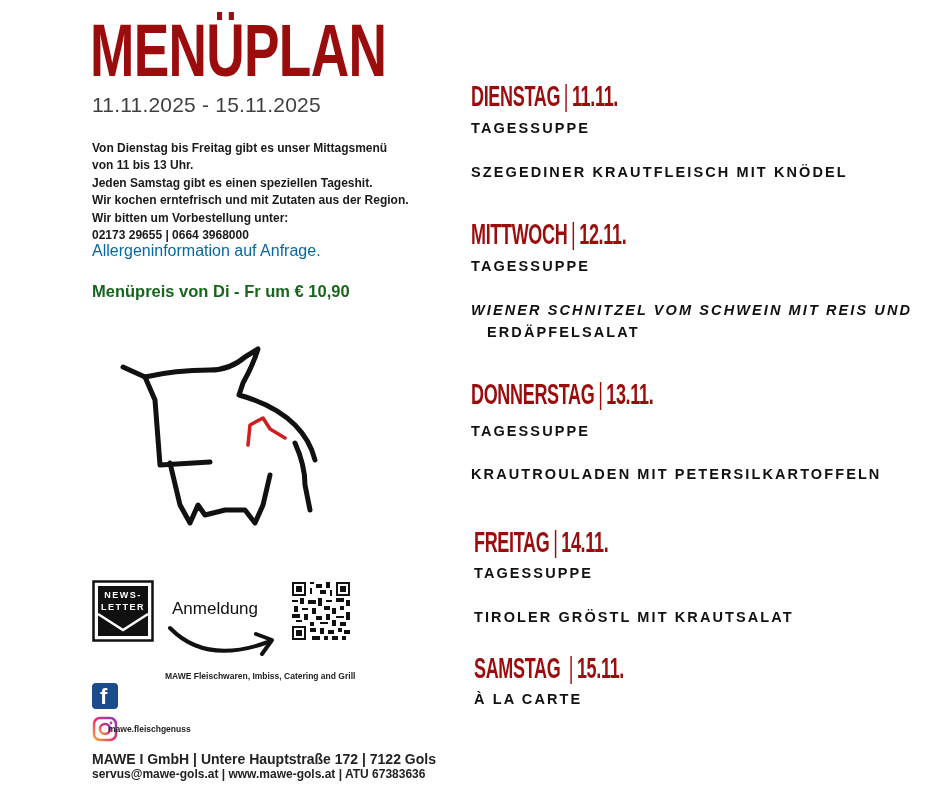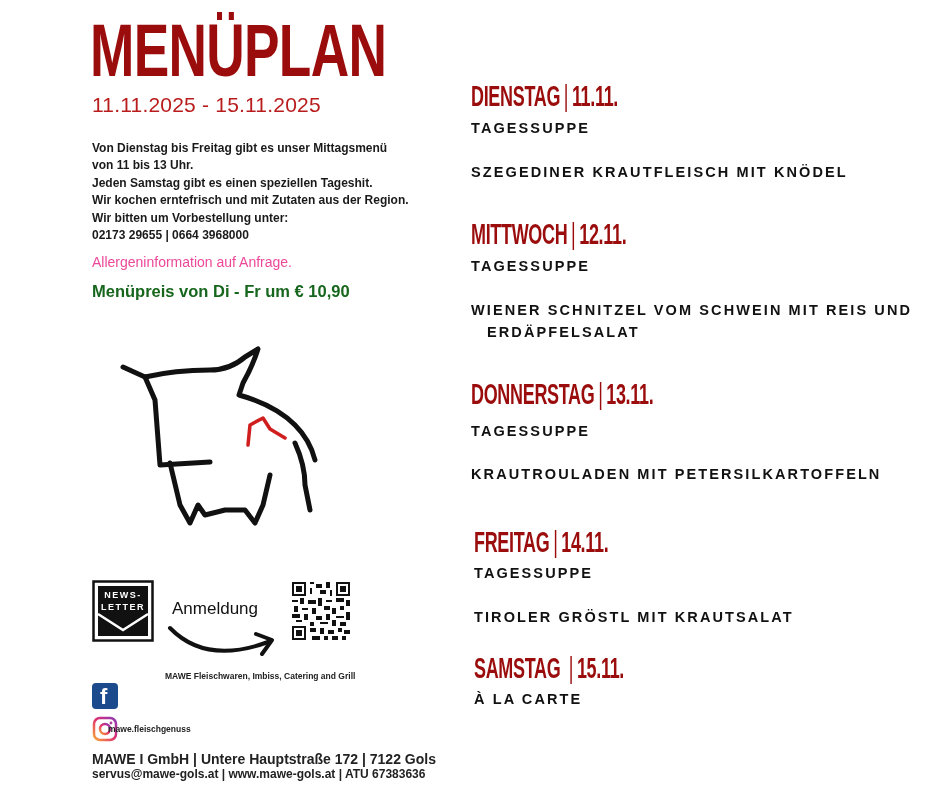--- a/index.html
+++ b/index.html
@@ -15,30 +15,30 @@
     .title {
       left: 90px; top: 14px;
       font-family: "Liberation Sans", sans-serif;
       font-weight: bold; font-size: 74px; line-height: 74px;
       color: #9b0c0c;
       transform: scaleX(0.72); transform-origin: left top;
       letter-spacing: -1px;
     }
     .daterange {
       left: 92px; top: 93px;
-      font-size: 21px; color: #b91c1c; font-weight: normal;
+      font-size: 21px; color: #404040; font-weight: normal;
       letter-spacing: 0.2px;
     }
     .intro {
       left: 92px; top: 140px; width: 350px;
       font-size: 12px; line-height: 17.4px; font-weight: bold; color: #1a1a1a;
     }
     .intro div { white-space: nowrap; }
     .allergen {
-      left: 92px; top: 254px; font-size: 14px; color: #ec4899;
+      left: 92px; top: 242px; font-size: 16px; color: #0369a1;
     }
     .price {
       left: 92px; top: 282px; font-size: 16.5px; font-weight: bold; color: #17661d;
     }
 
     
     .logo { left: 115px; top: 345px; width: 210px; height: 190px; }
 
     
     .newsletter-icon { left: 92px; top: 580px; width: 62px; height: 79px; }
@@ -185,21 +185,21 @@
 <div class="abs day-head" style="left:471px; top:81px;">
   <span>DIENSTAG</span><span class="sep">|</span><span>11.11.</span>
 </div>
 <div class="abs dish" style="left:471px; top:118px;">TAGESSUPPE</div>
 <div class="abs dish" style="left:471px; top:162px;">SZEGEDINER KRAUTFLEISCH MIT KNÖDEL</div>
 
 <div class="abs day-head" style="left:471px; top:219px;">
   <span>MITTWOCH</span><span class="sep">|</span><span>12.11.</span>
 </div>
 <div class="abs dish" style="left:471px; top:256px;">TAGESSUPPE</div>
-<div class="abs dish" style="left:471px; top:300px;">WIENER SCHNITZEL VOM SCHWEIN MIT REIS UND</div>
+<div class="abs dish" style="left:471px; top:300px;font-style:italic;">WIENER SCHNITZEL VOM SCHWEIN MIT REIS UND</div>
 <div class="abs dish" style="left:471px; top:322px;margin-left:16px;">ERDÄPFELSALAT</div>
 
 <div class="abs day-head" style="left:471px; top:379px;">
   <span>DONNERSTAG</span><span class="sep">|</span><span>13.11.</span>
 </div>
 <div class="abs dish" style="left:471px; top:421px;">TAGESSUPPE</div>
 <div class="abs dish" style="left:471px; top:464px;">KRAUTROULADEN MIT PETERSILKARTOFFELN</div>
 
 <div class="abs day-head" style="left:474px; top:527px;">
   <span>FREITAG</span><span class="sep">|</span><span>14.11.</span>

